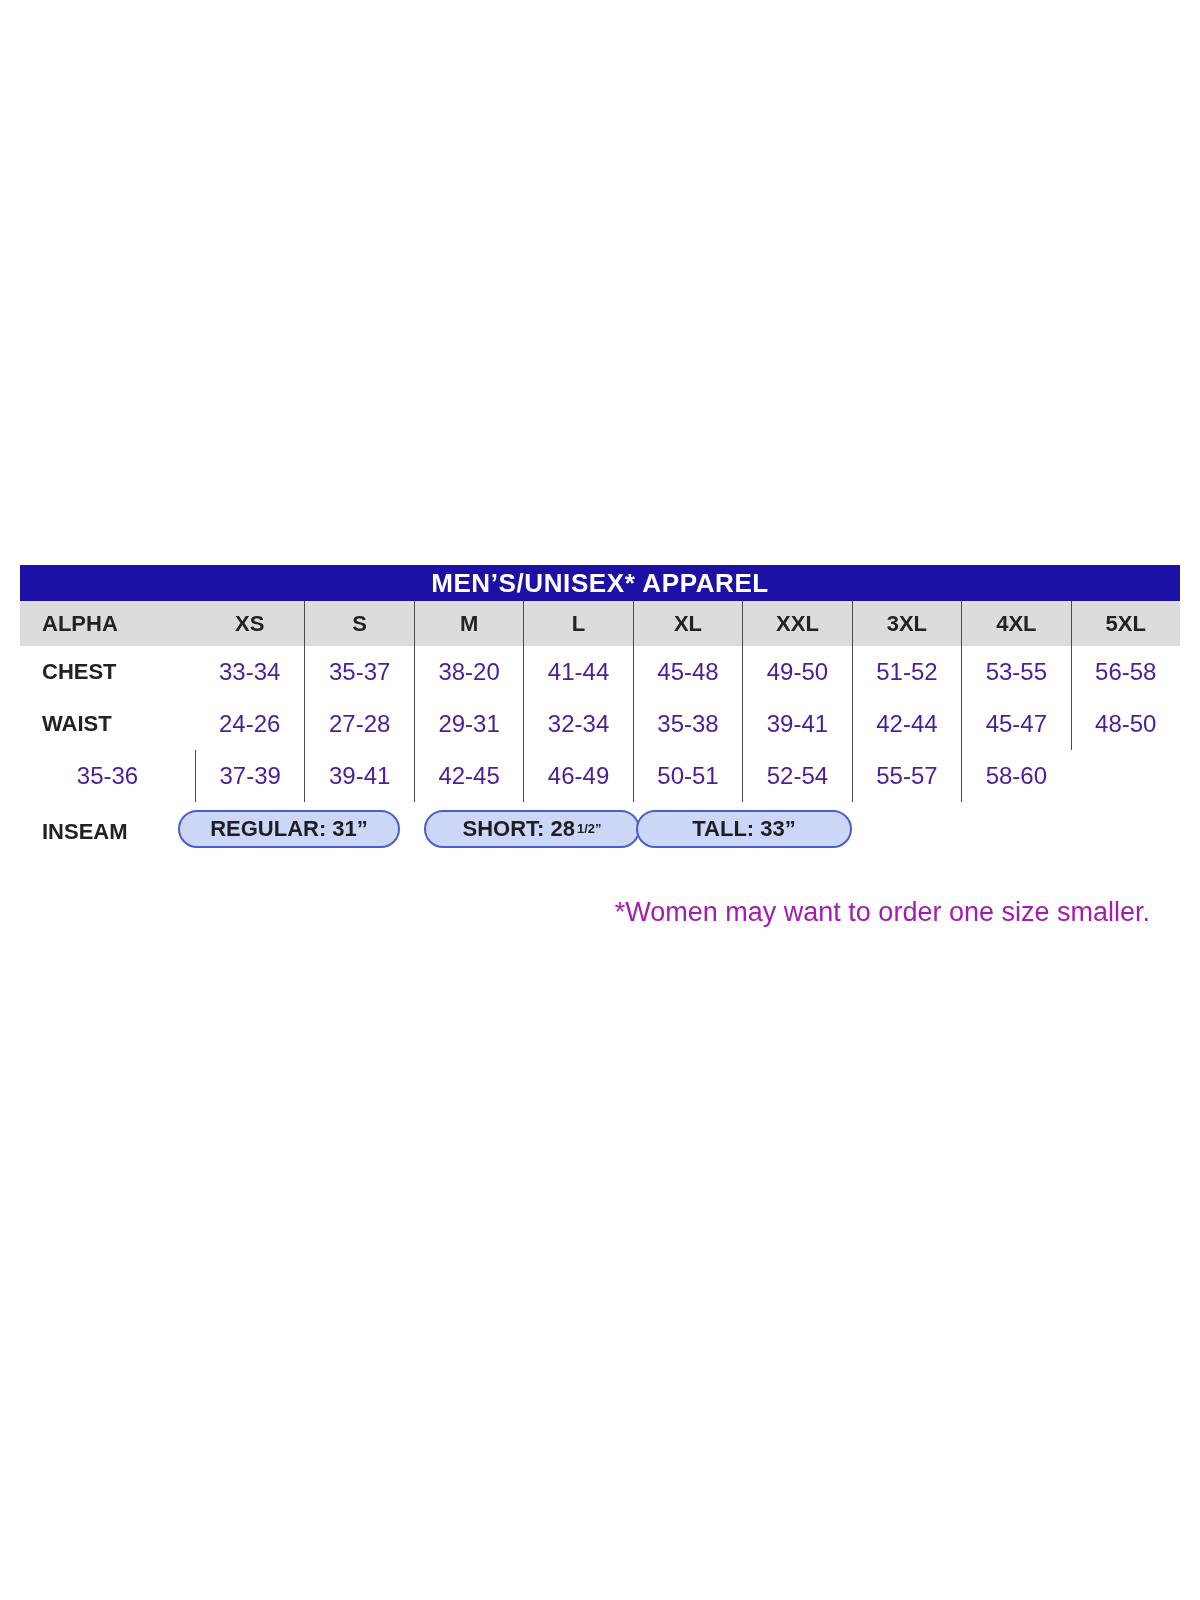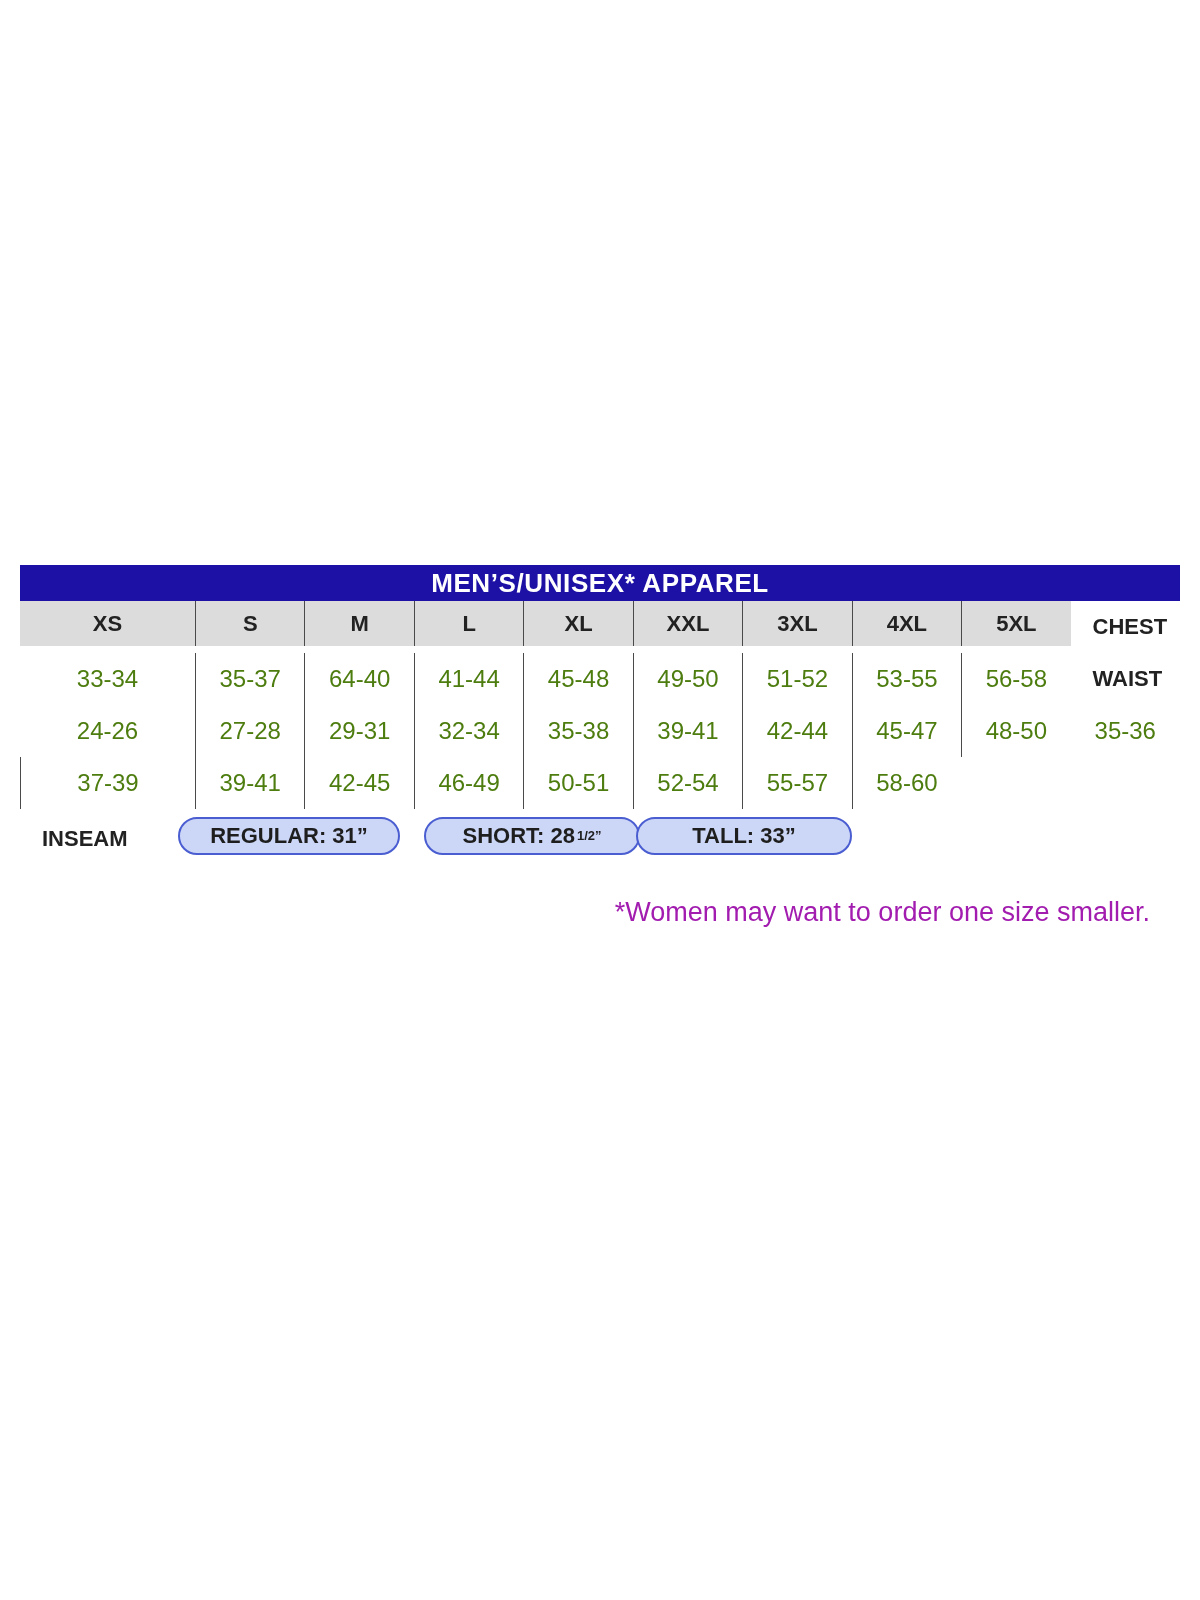--- a/index.html
+++ b/index.html
@@ -7,21 +7,21 @@
     width:1200px;height:1600px;position:relative;background:#ffffff;
     font-family:"Liberation Sans",sans-serif;
     -webkit-font-smoothing:antialiased;
   }
   .size-chart{position:absolute;left:20px;top:565px;width:1160px;}
   .title-bar{height:36px;background:#1c10a5;display:flex;align-items:center;justify-content:center;}
   .title-bar .title{color:#ffffff;font-weight:bold;font-size:26px;letter-spacing:0.6px;}
   .grid{display:grid;grid-template-columns:175px repeat(9,1fr);}
   .cell{
     height:52px;display:flex;align-items:center;justify-content:center;
-    font-size:24px;color:#4d7c0f;box-sizing:border-box;
+    font-size:24px;color:#4c1d95;box-sizing:border-box;
   }
   .h-cell{background:#dcdcdc;height:45px;font-weight:bold;font-size:22px;color:#222222;}
   .first-col{justify-content:flex-start;padding-left:22px;}
   .row-label{font-weight:bold;font-size:22px;color:#222222;}
   .divided{border-left:1.5px solid #4a4a4a;}
   .inseam-row{position:relative;height:60px;}
   .inseam-label{
     position:absolute;left:22px;top:50%;transform:translateY(-50%);
     font-weight:bold;font-size:22px;color:#222222;text-align:center;
   }
@@ -41,33 +41,34 @@
   }
 </style>
 </head>
 <body>
 
 <div class="size-chart">
   <div class="title-bar">
     <span class="title">MEN’S/UNISEX* APPAREL</span>
   </div>
   <div class="grid">
+      <div class="cell h-cell first-col">ALPHA</div>
       <div class="cell h-cell">XS</div>
       <div class="cell h-cell divided">S</div>
       <div class="cell h-cell divided">M</div>
       <div class="cell h-cell divided">L</div>
       <div class="cell h-cell divided">XL</div>
       <div class="cell h-cell divided">XXL</div>
       <div class="cell h-cell divided">3XL</div>
       <div class="cell h-cell divided">4XL</div>
       <div class="cell h-cell divided">5XL</div>
       <div class="cell row-label first-col">CHEST</div>
       <div class="cell">33-34</div>
       <div class="cell divided">35-37</div>
-      <div class="cell divided">64-40</div>
+      <div class="cell divided">38-20</div>
       <div class="cell divided">41-44</div>
       <div class="cell divided">45-48</div>
       <div class="cell divided">49-50</div>
       <div class="cell divided">51-52</div>
       <div class="cell divided">53-55</div>
       <div class="cell divided">56-58</div>
       <div class="cell row-label first-col">WAIST</div>
       <div class="cell">24-26</div>
       <div class="cell divided">27-28</div>
       <div class="cell divided">29-31</div>

